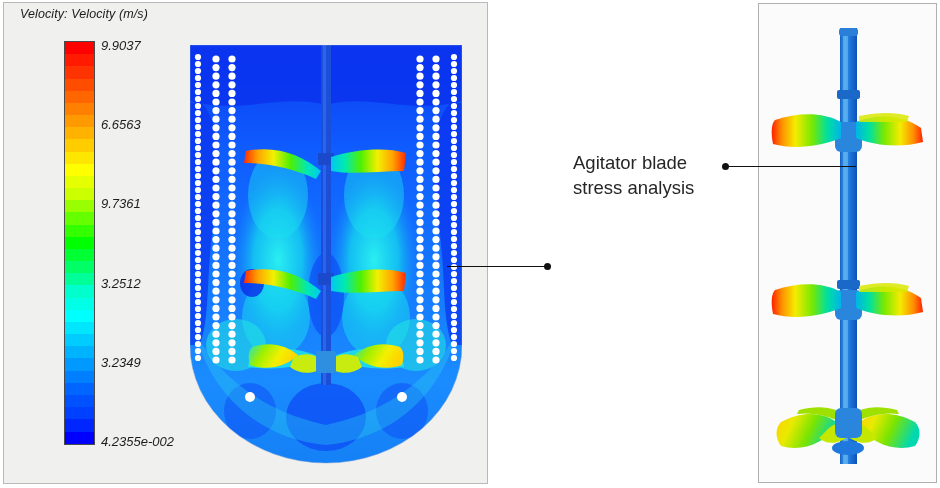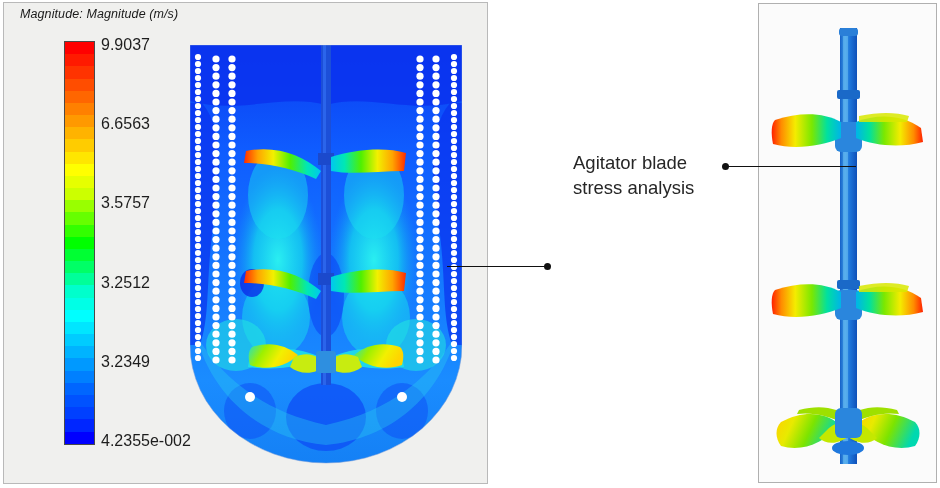--- a/index.html
+++ b/index.html
@@ -37,21 +37,22 @@
   
   #legend { position: absolute; left: 60px; top: 38px; width: 120px; height: 404px; }
   #legend-bar {
     position: absolute; left: 0; top: 0;
     width: 31px; height: 404px;
     border: 1px solid #4a4a4a;
   }
   .legend-band { width: 100%; }
   .legend-tick {
     position: absolute; left: 37px;
-    font-size: 16px;
+    font-size: 13px;
+    font-style: italic;
     color: #1d1d1d;
     white-space: nowrap;
     transform: translateY(-50%);
   }
 
   
   #cfd-render { position: absolute; left: 186px; top: 42px; width: 272px; height: 420px; }
   #cfd-render svg { display: block; }
 
   
@@ -86,21 +87,21 @@
     border-top: 1.4px solid #111111;
   }
 </style>
 </head>
 <body>
 
 <div id="root">
 
   <div id="cfd-panel">
 
-    <div id="cfd-title">Magnitude: Magnitude (m/s)</div>
+    <div id="cfd-title">Velocity: Velocity (m/s)</div>
 
     <div id="legend">
       <div id="legend-bar">
           <div class="legend-band" style="background: rgb(255, 0, 0); height: 12.1818px;"></div>
           <div class="legend-band" style="background: rgb(255, 26, 0); height: 12.1818px;"></div>
           <div class="legend-band" style="background: rgb(255, 51, 0); height: 12.1818px;"></div>
           <div class="legend-band" style="background: rgb(255, 77, 0); height: 12.1818px;"></div>
           <div class="legend-band" style="background: rgb(255, 102, 0); height: 12.1818px;"></div>
           <div class="legend-band" style="background: rgb(255, 128, 0); height: 12.1818px;"></div>
           <div class="legend-band" style="background: rgb(255, 153, 0); height: 12.1818px;"></div>
@@ -126,21 +127,21 @@
           <div class="legend-band" style="background: rgb(0, 153, 255); height: 12.1818px;"></div>
           <div class="legend-band" style="background: rgb(0, 128, 255); height: 12.1818px;"></div>
           <div class="legend-band" style="background: rgb(0, 102, 255); height: 12.1818px;"></div>
           <div class="legend-band" style="background: rgb(0, 82, 255); height: 12.1818px;"></div>
           <div class="legend-band" style="background: rgb(0, 64, 255); height: 12.1818px;"></div>
           <div class="legend-band" style="background: rgb(0, 38, 255); height: 12.1818px;"></div>
           <div class="legend-band" style="background: rgb(0, 0, 255); height: 12.1818px;"></div>
         </div>
     <div class="legend-tick" style="top: 4px;">9.9037</div>
         <div class="legend-tick" style="top: 83.2px;">6.6563</div>
-        <div class="legend-tick" style="top: 162.4px;">3.5757</div>
+        <div class="legend-tick" style="top: 162.4px;">9.7361</div>
         <div class="legend-tick" style="top: 241.6px;">3.2512</div>
         <div class="legend-tick" style="top: 320.8px;">3.2349</div>
         <div class="legend-tick" style="top: 400px;">4.2355e-002</div>
       </div>
 
     <div id="cfd-render">
       <svg width="272" height="420" viewBox="0 0 272 420" xmlns="http://www.w3.org/2000/svg">
         <defs>
           <clipPath id="vesselClip">
             <path d="M0,0 H272 V300 A136,118 0 0 1 0,300 Z"></path>

